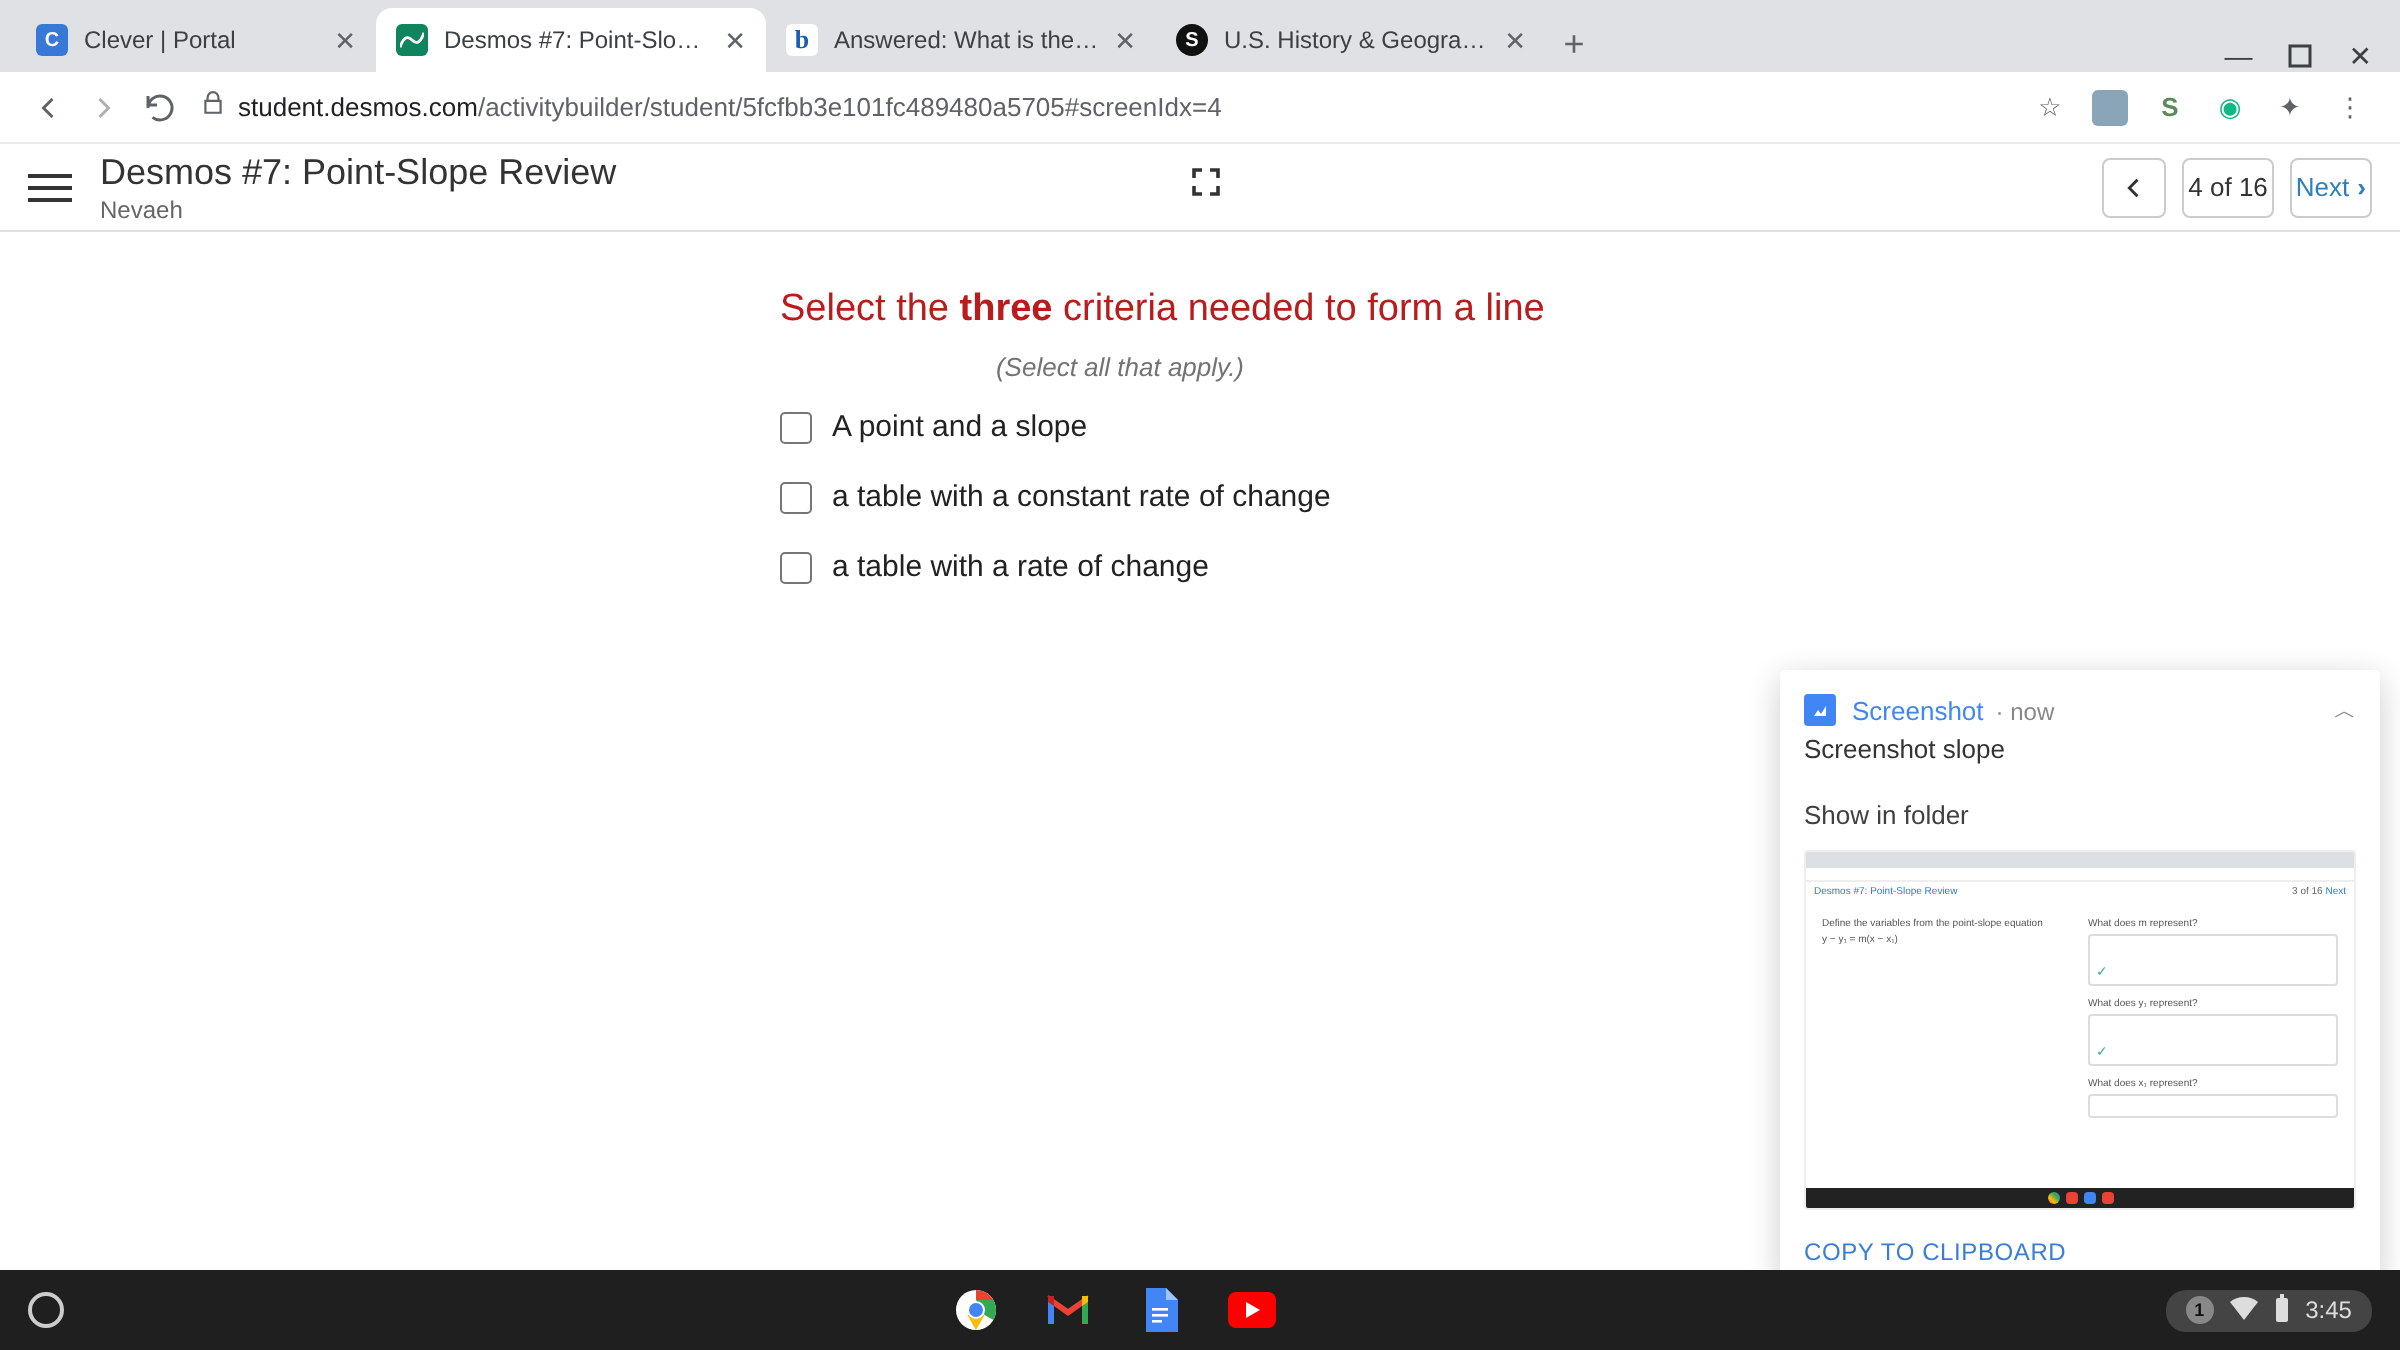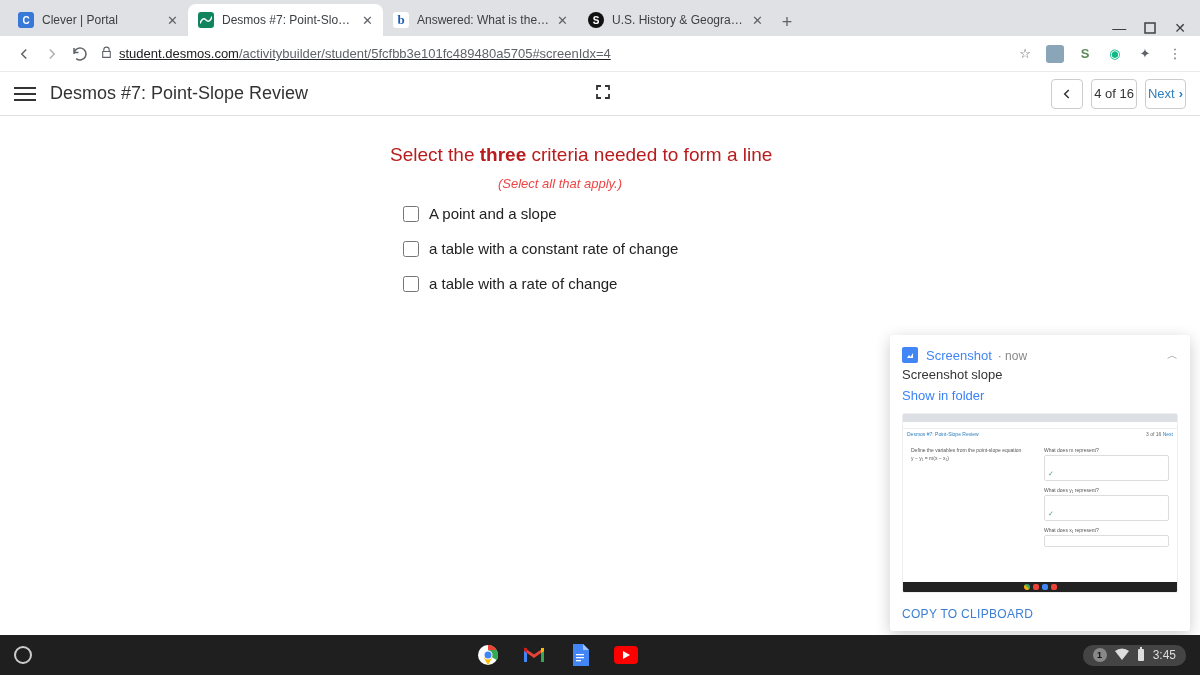--- a/index.html
+++ b/index.html
@@ -15,21 +15,21 @@
 .newtab { width:28px; height:28px; display:flex; align-items:center; justify-content:center; color:#5f6368; font-size:18px; }
 .winctl { margin-left:auto; display:flex; align-items:center; gap:18px; padding:0 14px; color:#3c4043; font-size:14px; }
 .winctl span svg { display:block; }
 
 
 .addrrow { height:36px; background:#fff; display:flex; align-items:center; padding:0 10px; border-bottom:1px solid #e8eaed; }
 .navbtn { width:28px; height:28px; display:flex; align-items:center; justify-content:center; color:#5f6368; }
 .navbtn.disabled { color:#b0b0b0; }
 .navbtn svg { width:18px; height:18px; }
 .lock { color:#5f6368; margin-right:6px; margin-left:6px; }
-.url { font-size:13px; color:#202124; flex:1;text-decoration:underline; }
+.url { font-size:13px; color:#202124; flex:1; }
 .url .path { color:#5f6368; }
 .ext { display:flex; align-items:center; gap:12px; padding-right:6px; }
 .ext span { width:18px; height:18px; display:flex; align-items:center; justify-content:center; font-size:13px; }
 
 
 .dheader { height:44px; display:flex; align-items:center; padding:0 14px; border-bottom:1px solid #e0e0e0; }
 .hamb { width:22px; display:flex; flex-direction:column; gap:4px; margin-right:14px; cursor:pointer;}
 .hamb span { height:2px; background:#333; }
 .dtitle { font-size:18px; color:#333; font-weight:400; }
 .dsub { font-size:12px; color:#666; margin-top:1px;}
@@ -38,34 +38,34 @@
 .pager { margin-left:auto; display:flex; align-items:center; gap:8px; }
 .pgbtn { border:1px solid #ccc; background:#fff; height:30px; min-width:32px; display:flex; align-items:center; justify-content:center; border-radius:4px; font-size:13px; color:#333; padding:0 2px;}
 .pgbtn.label { border:1px solid #ccc; }
 .pgbtn.next { color:#2e7fbf; font-weight:500; }
 .pgbtn.next b { color:#2e7fbf; margin-left:4px; font-weight:bold;}
 
 
 .content { padding:28px 0 0 390px; }
 .q { font-size:19px; color:#b91c1c; }
 .q b { font-weight:bold; }
-.hint { font-size:13px; color:#ef4444; font-style:italic; text-align:center; width:340px; margin:10px 0 14px 0;}
-.opt { display:flex; align-items:center; margin:0 0 18px 13px; font-size:15px; color:#222;}
+.hint { font-size:13px; color:#737373; font-style:italic; text-align:center; width:340px; margin:10px 0 14px 0;}
+.opt { display:flex; align-items:center; margin:0 0 18px 0; font-size:15px; color:#222;}
 .opt input { width:16px; height:16px; margin-right:10px; }
 
 
 .notif { position:absolute; right:10px; top:335px; width:300px; background:#fff; box-shadow:0 4px 16px rgba(0,0,0,.2); border-radius:3px; padding:12px 12px 10px 12px; }
 .notif .nh { display:flex; align-items:flex-end; font-size:13px; }
 .notif .nico { width:16px; height:16px; background:#4285f4; border-radius:2px; margin-right:8px; display:flex;align-items:center;justify-content:center;}
 .notif .nico svg { fill:#fff; }
 .notif .napp { color:#4285f4; }
 .notif .ntime { color:#888; margin-left:6px; font-size:12px;}
 .notif .chev { margin-left:auto; color:#888; font-size:11px; }
 .notif .nt { font-size:13px; color:#333; margin-top:4px;}
-.notif .nl { font-size:13px; color:#3b82f6; margin-top:6px;}
+.notif .nl { font-size:13px; color:#404040; margin-top:18px;}
 .thumb { margin-top:10px; width:276px; height:180px; background:#fff; border:1px solid #eee; border-radius:2px; overflow:hidden; font-size:5px; color:#666; position:relative;}
 .thumb .tbar { height:8px; background:#dcdfe3; }
 .thumb .taddr { height:7px; background:#fff; border-bottom:1px solid #eee; }
 .thumb .thead { height:10px; display:flex; align-items:center; padding:0 4px; font-size:5px; color:#4a8; }
 .thumb .thead span:first-child { color:#2e7fbf; }
 .thumb .tbody { padding:8px; display:flex; gap:8px;}
 .thumb .col1 { width:50%; font-size:5px;}
 .thumb .col2 { width:50%; }
 .thumb .box { border:1px solid #ddd; height:26px; margin:2px 0 6px 0; border-radius:2px; position:relative;}
 .thumb .box .tick{ position:absolute; bottom:2px; left:3px; color:#4a8; font-size:7px;}
@@ -154,20 +154,21 @@
 </div>
 
 <div class="dheader">
   <div class="hamb">
       <span></span>
       <span></span>
       <span></span>
     </div>
   <div class="dcol">
     <div class="dtitle">Desmos #7: Point-Slope Review</div>
+    <div class="dsub">Nevaeh</div>
   </div>
   <div class="fullsc"><svg width="16" height="16" viewBox="0 0 16 16" stroke="#333" stroke-width="1.8" fill="none">
         <path d="M2 6V2h4M14 6V2h-4M2 10v4h4M14 10v4h-4"></path>
       </svg></div>
   <div class="pager">
     <div class="pgbtn" style="padding:0;">
         <svg width="14" height="14" viewBox="0 0 24 24">
           <path d="M15 5l-7 7 7 7" stroke="#333" stroke-width="2.5" fill="none"></path>
         </svg>
       </div>

